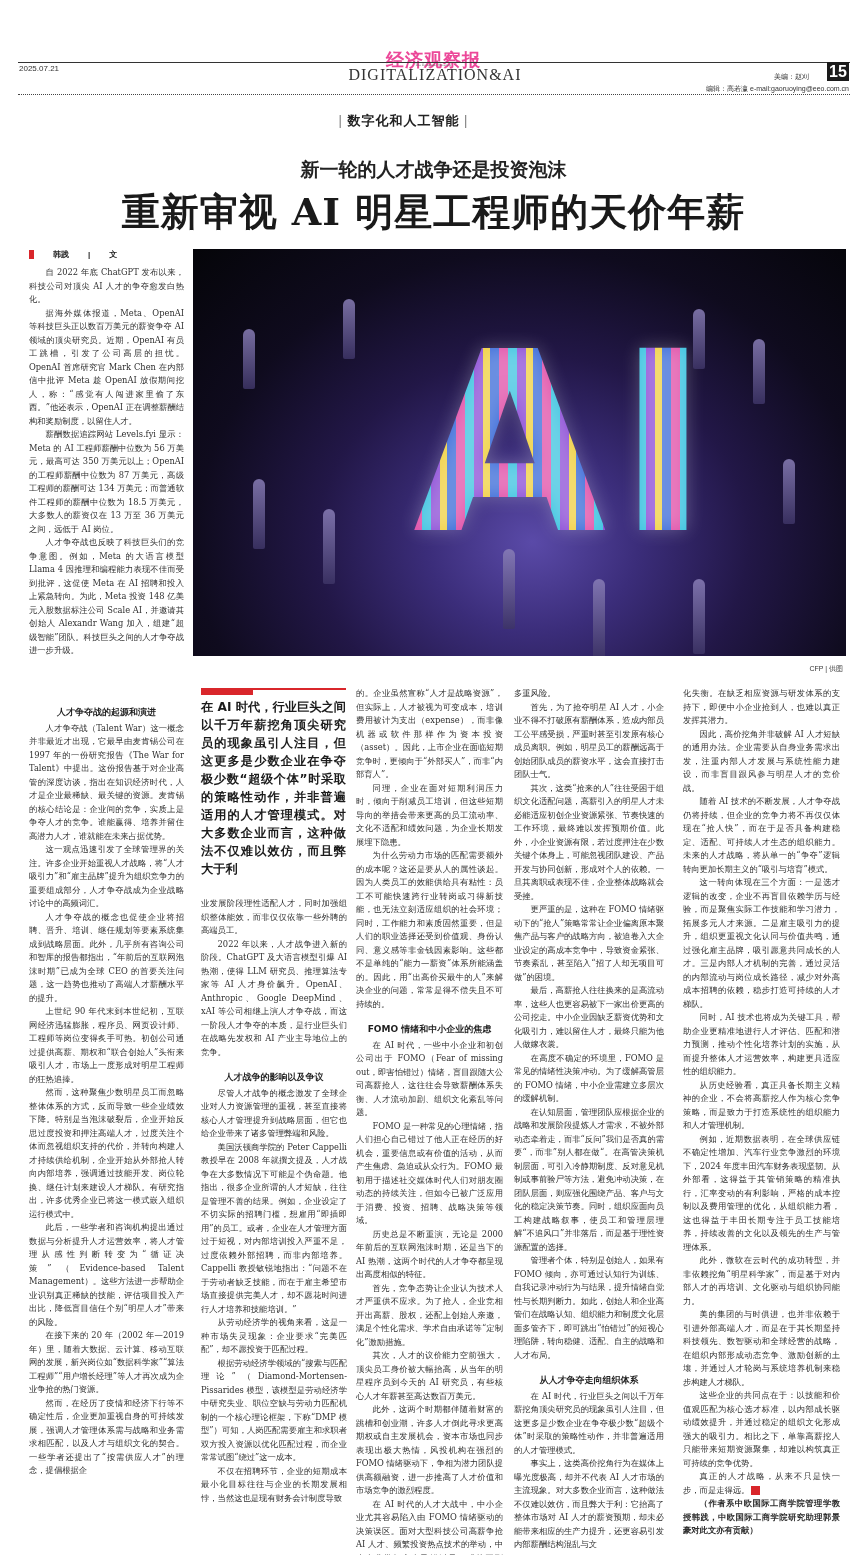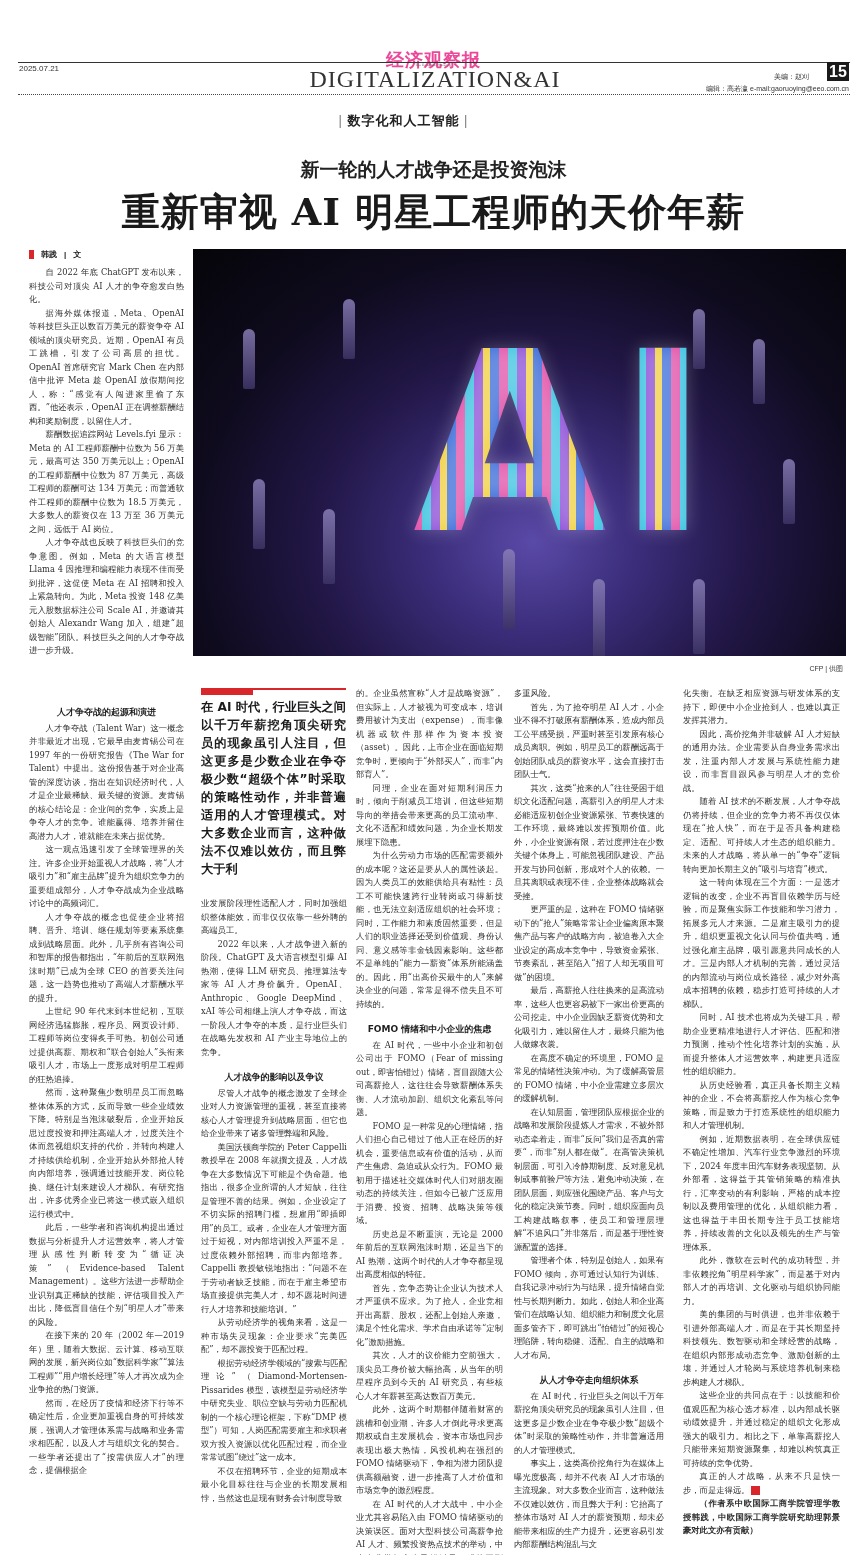--- a/index.html
+++ b/index.html
@@ -3,32 +3,32 @@
 <meta charset="utf-8">
 <style>
   * { box-sizing: border-box; margin: 0; padding: 0; }
   html, body { width: 867px; height: 1555px; background: #ffffff; overflow: hidden; }
   body { position: relative; font-family: "DejaVu Serif", "Liberation Serif", serif; color: #2a2a2a; }
 
   .masthead-name { position: absolute; top: 48px; left: 0; width: 867px; text-align: center; font-size: 18px; font-weight: bold; letter-spacing: 1px; color: #ec4899; }
   .top-rule { position: absolute; top: 62px; left: 18px; width: 832px; height: 1px; background: #333; }
   .date { position: absolute; top: 64px; left: 19px; font-family: "Liberation Sans", sans-serif; font-size: 8px; color: #333; }
   .tagline-en { position: absolute; top: 63px; left: 0; width: 867px; text-align: center; font-size: 3px; color: #666; }
-  .section-en { position: absolute; top: 66px; left: 260px; width: 350px; text-align: center; font-family: "Liberation Serif", serif; font-size: 24px; letter-spacing: 1px; color: #333; }
+  .section-en { position: absolute; top: 66px; left: 260px; width: 350px; text-align: center; font-family: "Liberation Serif", serif; font-size: 16px; letter-spacing: 1px; color: #333; }
   .editor-line1 { position: absolute; top: 72px; right: 58px; font-family: "Liberation Sans", sans-serif; font-size: 7px; color: #333; }
   .editor-line2 { position: absolute; top: 84px; right: 18px; font-family: "Liberation Sans", sans-serif; font-size: 7px; color: #333; }
   .page-num { position: absolute; top: 62px; right: 18px; width: 22px; height: 19px; background: #1a1a1a; color: #fff; font-family: "Liberation Sans", sans-serif; font-size: 16px; font-weight: bold; text-align: center; line-height: 19px; }
   .dotted-rule { position: absolute; top: 94px; left: 18px; width: 832px; border-top: 1px dotted #444; }
   .section-cn { position: absolute; top: 112px; left: 0; width: 807px; text-align: center; font-size: 13px; font-weight: bold; color: #222; letter-spacing: 1px; }
   .section-cn .bar { color: #777; font-weight: normal; padding: 0 4px; }
 
   .subhead { position: absolute; top: 157px; left: 0; width: 867px; text-align: center; font-size: 19px; font-weight: bold; color: #222; }
   .headline { position: absolute; top: 187px; left: 0; width: 867px; text-align: center; font-size: 38px; font-weight: bold; color: #1a1a1a; letter-spacing: 1px; }
 
-  .byline { position: absolute; top: 249px; left: 29px; font-family: "Liberation Sans", sans-serif; font-size: 8px; font-weight: bold; color: #222; display: flex; align-items: center; gap: 7px; }
+  .byline { position: absolute; top: 249px; left: 29px; font-family: "Liberation Sans", sans-serif; font-size: 8px; font-weight: bold; color: #222; display: flex; align-items: center; gap: 19px; }
   .byline .mark { width: 5px; height: 9px; background: #d9262b; display: inline-block; }
 
   .hero { position: absolute; top: 249px; left: 193px; width: 653px; height: 407px; overflow: hidden;
     background: radial-gradient(ellipse at 52% 72%, #5a4aa8 0%, #3b2d7a 22%, #221747 45%, #0f0b1e 70%, #050509 100%); }
   .hero .ai-letters { position: absolute; left: 220px; top: 70px; font-family: "DejaVu Sans", sans-serif; font-weight: bold; font-size: 250px; line-height: 1; letter-spacing: 10px;
     color: transparent; background: repeating-linear-gradient(90deg, #e04fa8 0 9px, #3cc3e0 9px 18px, #8b4cd6 18px 27px, #f0d040 27px 34px, #3a6ad8 34px 43px);
     -webkit-background-clip: text; background-clip: text; text-shadow: 0 0 18px rgba(255,255,255,0.25); }
   .hero .person { position: absolute; width: 12px; border-radius: 6px 6px 2px 2px; background: linear-gradient(#8a7fb8, #3d3466); opacity: 0.85; }
   .caption-credit { position: absolute; top: 664px; right: 24px; font-family: "Liberation Sans", sans-serif; font-size: 7px; color: #333; }
 

